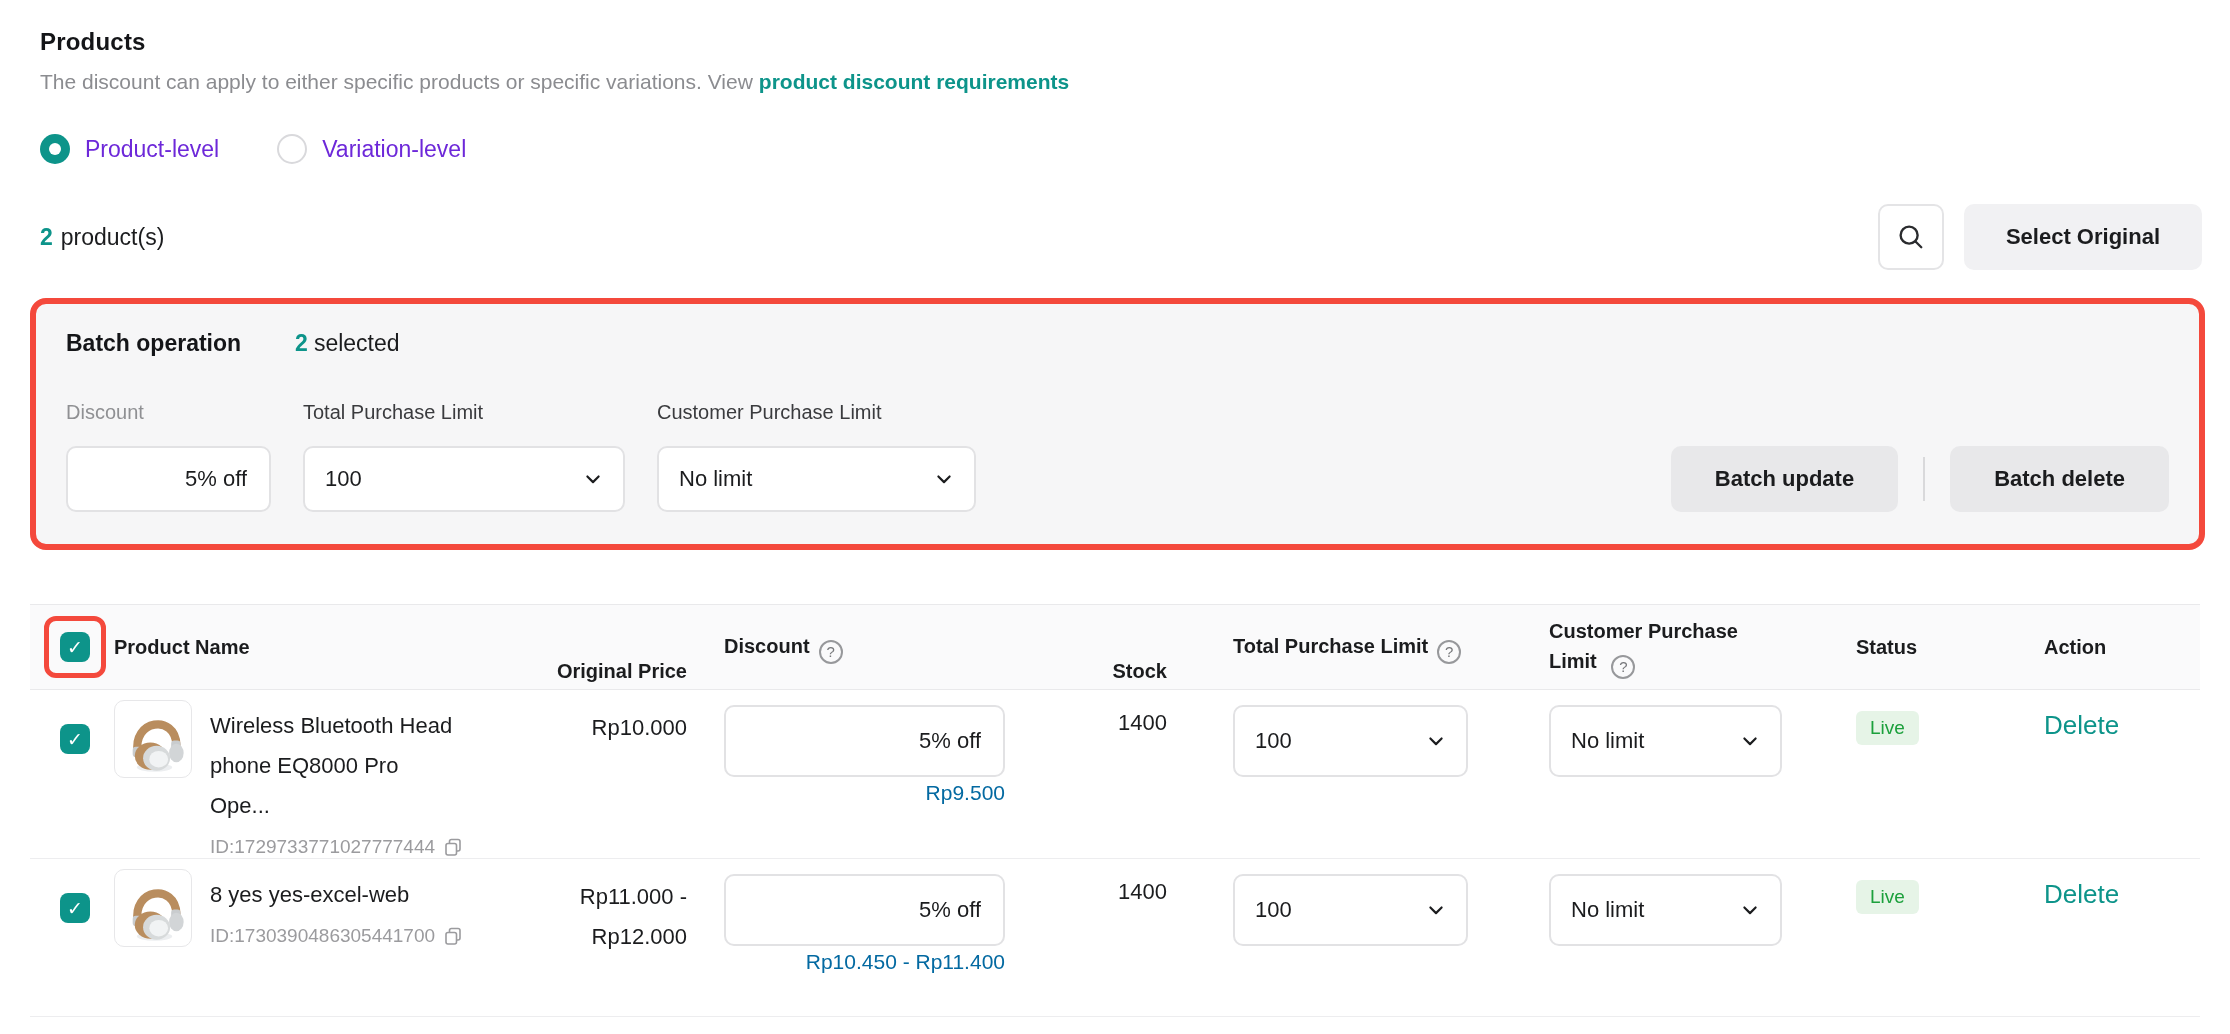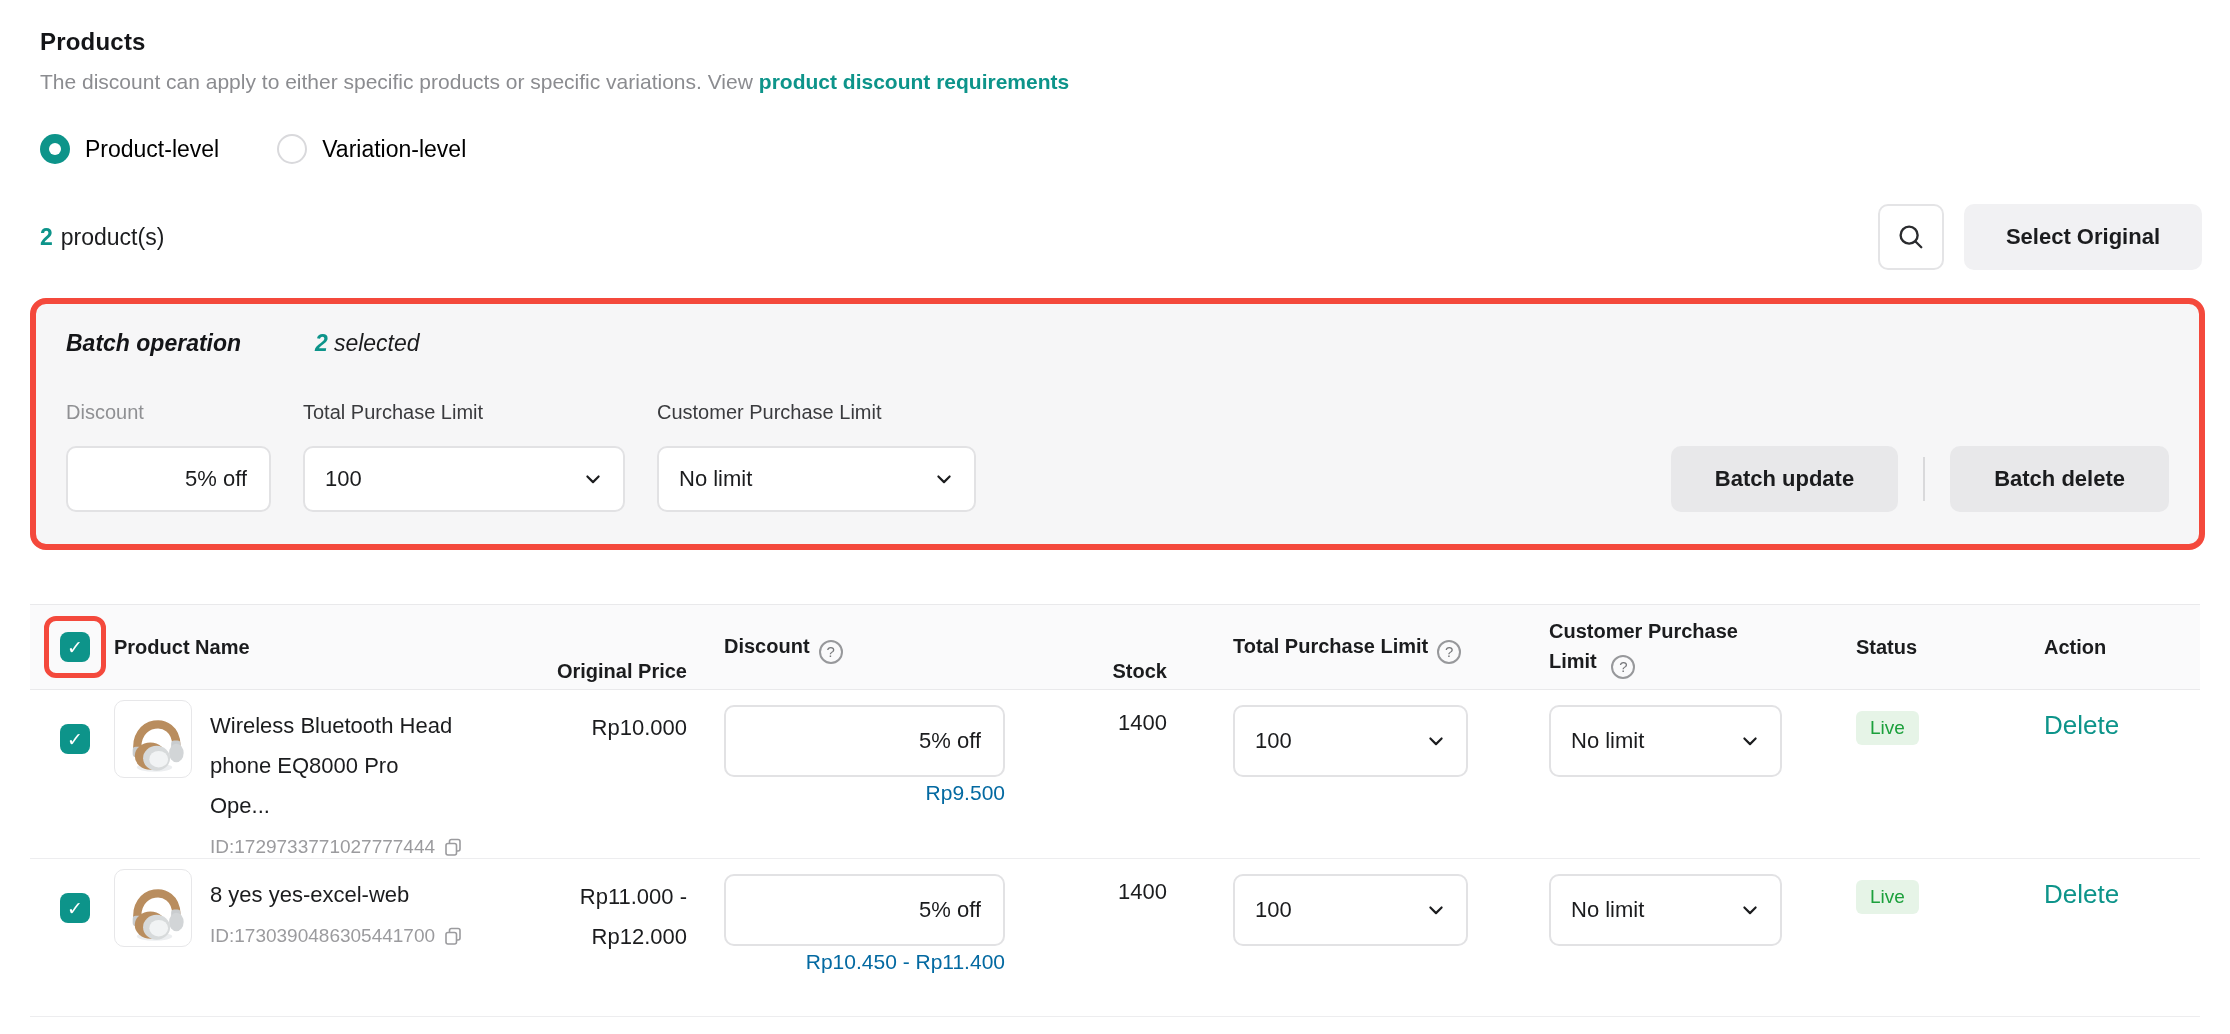--- a/index.html
+++ b/index.html
@@ -18,38 +18,38 @@
   .subtitle a.req-link { color:#0d948a; font-weight:700; text-decoration:none; margin-left:6px; cursor:pointer; }
 
   
   .level-row { display:flex; align-items:center; gap:58px; margin-top:40px; }
   .level-option { display:flex; align-items:center; gap:15px; cursor:pointer; }
   .radio { width:30px; height:30px; border-radius:50%; position:relative; flex:0 0 auto; }
   .radio.selected { background:#0d948a; }
   .radio.selected::after { content:""; position:absolute; left:50%; top:50%; width:12px; height:12px;
     margin:-6px 0 0 -6px; background:#ffffff; border-radius:50%; }
   .radio.unselected { background:#fff; border:2px solid #d9d9dc; }
-  .level-label { font-size:23px; color:#000000; }
+  .level-label { font-size:23px; color:#6d28d9; }
 
   
   .toolbar-row { margin-top:40px; padding:0 28px 0 40px; display:flex; align-items:center; }
   .count-text { font-size:23px; color:#1b1c1e; }
   .count-num { color:#0d948a; font-weight:700; margin-right:8px; }
   .toolbar-right { margin-left:auto; display:flex; align-items:center; gap:20px; }
   .search-btn { width:66px; height:66px; background:#fff; border:2px solid #e4e4e6; border-radius:10px;
     display:flex; align-items:center; justify-content:center; cursor:pointer; }
   .btn { height:66px; border:none; border-radius:10px; font-size:22px; font-weight:700; color:#1b1c1e;
     font-family:inherit; cursor:pointer; }
   .btn.select-products { background:#f1f1f3; padding:0 42px; }
 
   
   .batch-annotation { margin:28px 25px 0 30px; border:6px solid #f4493c; border-radius:16px;
     background:#f6f6f7; }
   .batch-panel { padding:26px 30px 32px 30px; border-radius:10px; }
-  .batch-head { display:flex; align-items:center; gap:74px;font-style:italic; }
+  .batch-head { display:flex; align-items:center; gap:54px; }
   .batch-title { font-size:23px; font-weight:700; color:#141518; }
   .batch-selected { font-size:23px; color:#1b1c1e; }
   .batch-selected .sel-num { color:#0d948a; font-weight:700; margin-right:6px; }
   .fields-row { display:flex; align-items:flex-end; margin-top:44px; }
   .field { display:flex; flex-direction:column; }
   .field + .field { margin-left:32px; }
   .field-label { font-size:20px; color:#3a3b3e; margin-bottom:22px; }
   .field-label.muted { color:#8f9093; }
   .control { height:66px; background:#fff; border:2px solid #e2e2e4; border-radius:10px; font-size:22px; color:#1b1c1e; }
   .ctl-input { width:205px; text-align:right; padding:0 22px; font-family:inherit; outline:none; }

